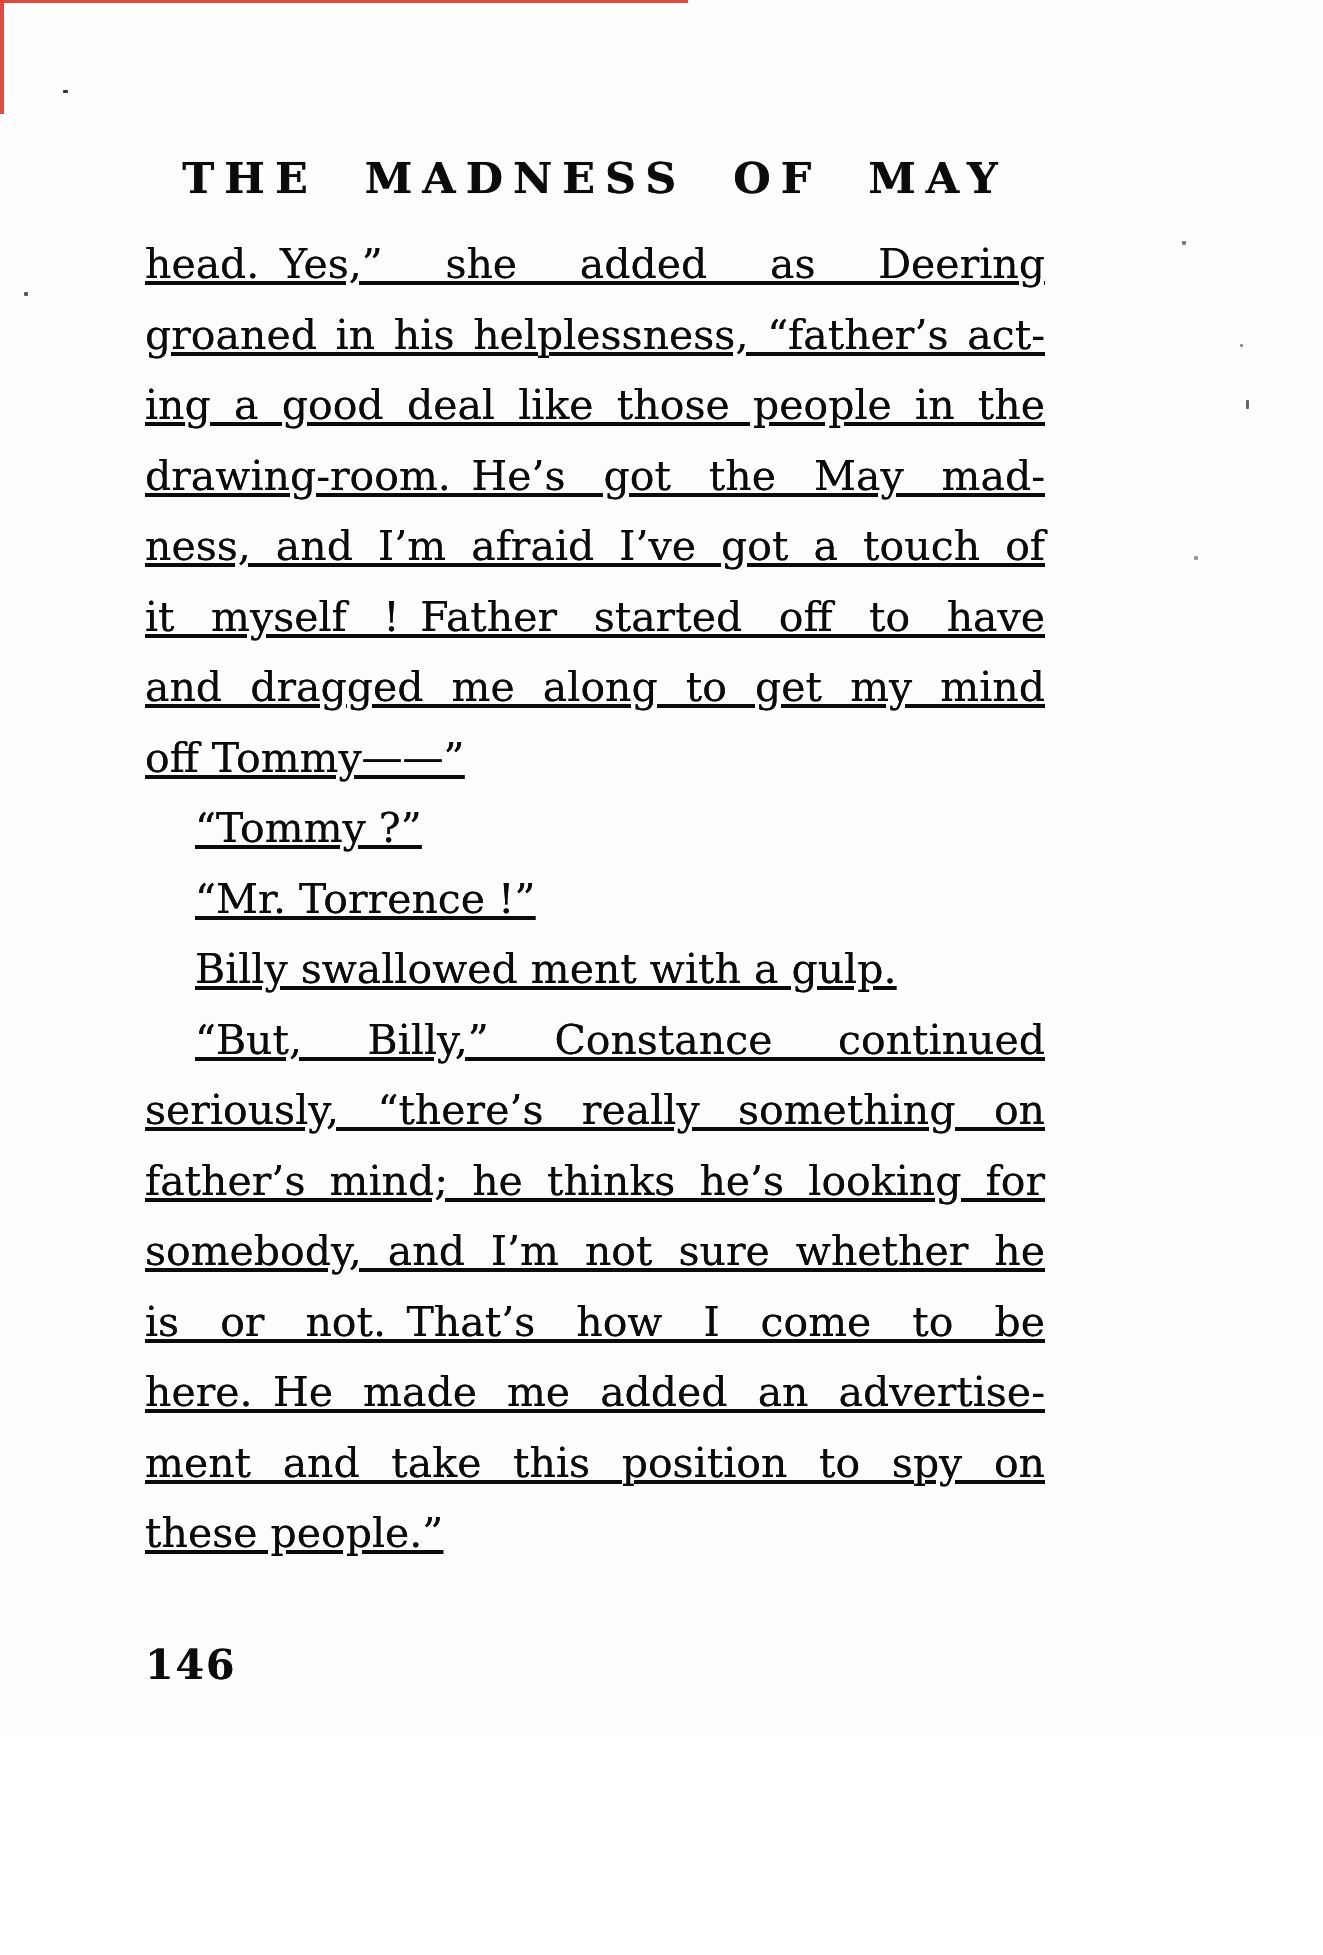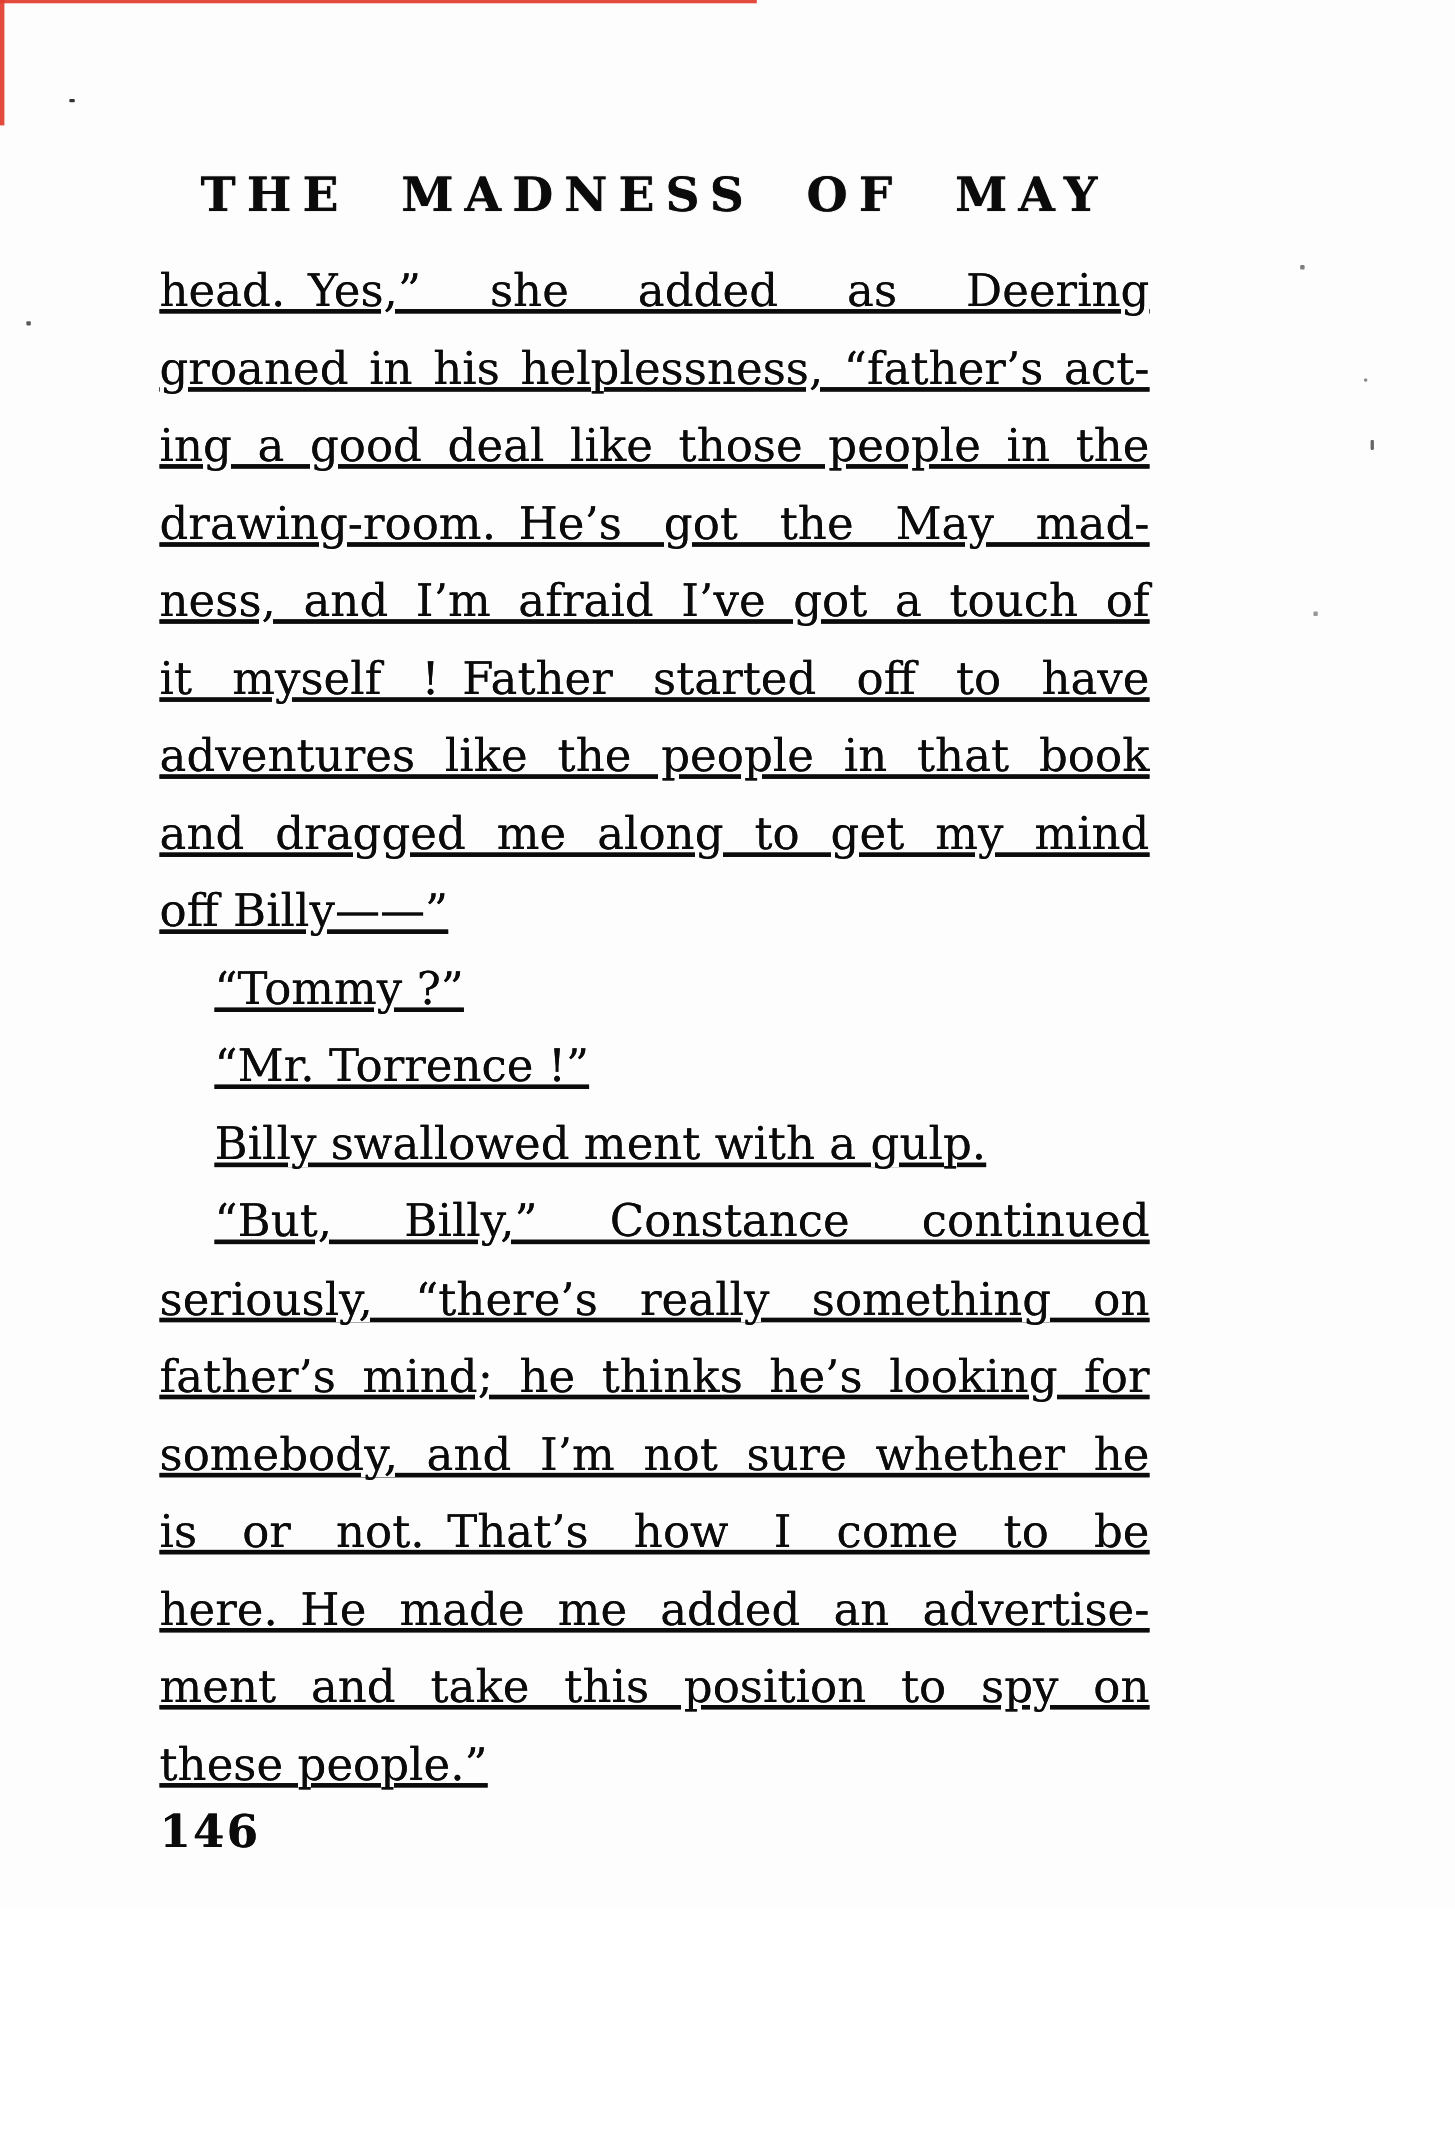--- a/index.html
+++ b/index.html
@@ -84,23 +84,22 @@
 
   <div id="running-head">THE MADNESS OF MAY</div>
 
   <div id="text-block">
     <div class="line j">head. Yes,” she added as Deering</div>
     <div class="line j">groaned in his helplessness, “father’s act-</div>
     <div class="line j">ing a good deal like those people in the</div>
     <div class="line j">drawing-room. He’s got the May mad-</div>
     <div class="line j">ness, and I’m afraid I’ve got a touch of</div>
     <div class="line j">it myself ! Father started off to have</div>
-    <div class="line j">adventures like the people in that book</div>
     <div class="line j">and dragged me along to get my mind</div>
-    <div class="line">off Billy——”</div>
+    <div class="line">off Tommy——”</div>
     <div class="line i">“Tommy ?”</div>
     <div class="line i">“Mr. Torrence !”</div>
     <div class="line i">Billy swallowed ment with a gulp.</div>
     <div class="line i j">“But, Billy,” Constance continued</div>
     <div class="line j">seriously, “there’s really something on</div>
     <div class="line j">father’s mind; he thinks he’s looking for</div>
     <div class="line j">somebody, and I’m not sure whether he</div>
     <div class="line j">is or not. That’s how I come to be</div>
     <div class="line j">here. He made me added an advertise-</div>
     <div class="line j">ment and take this position to spy on</div>

